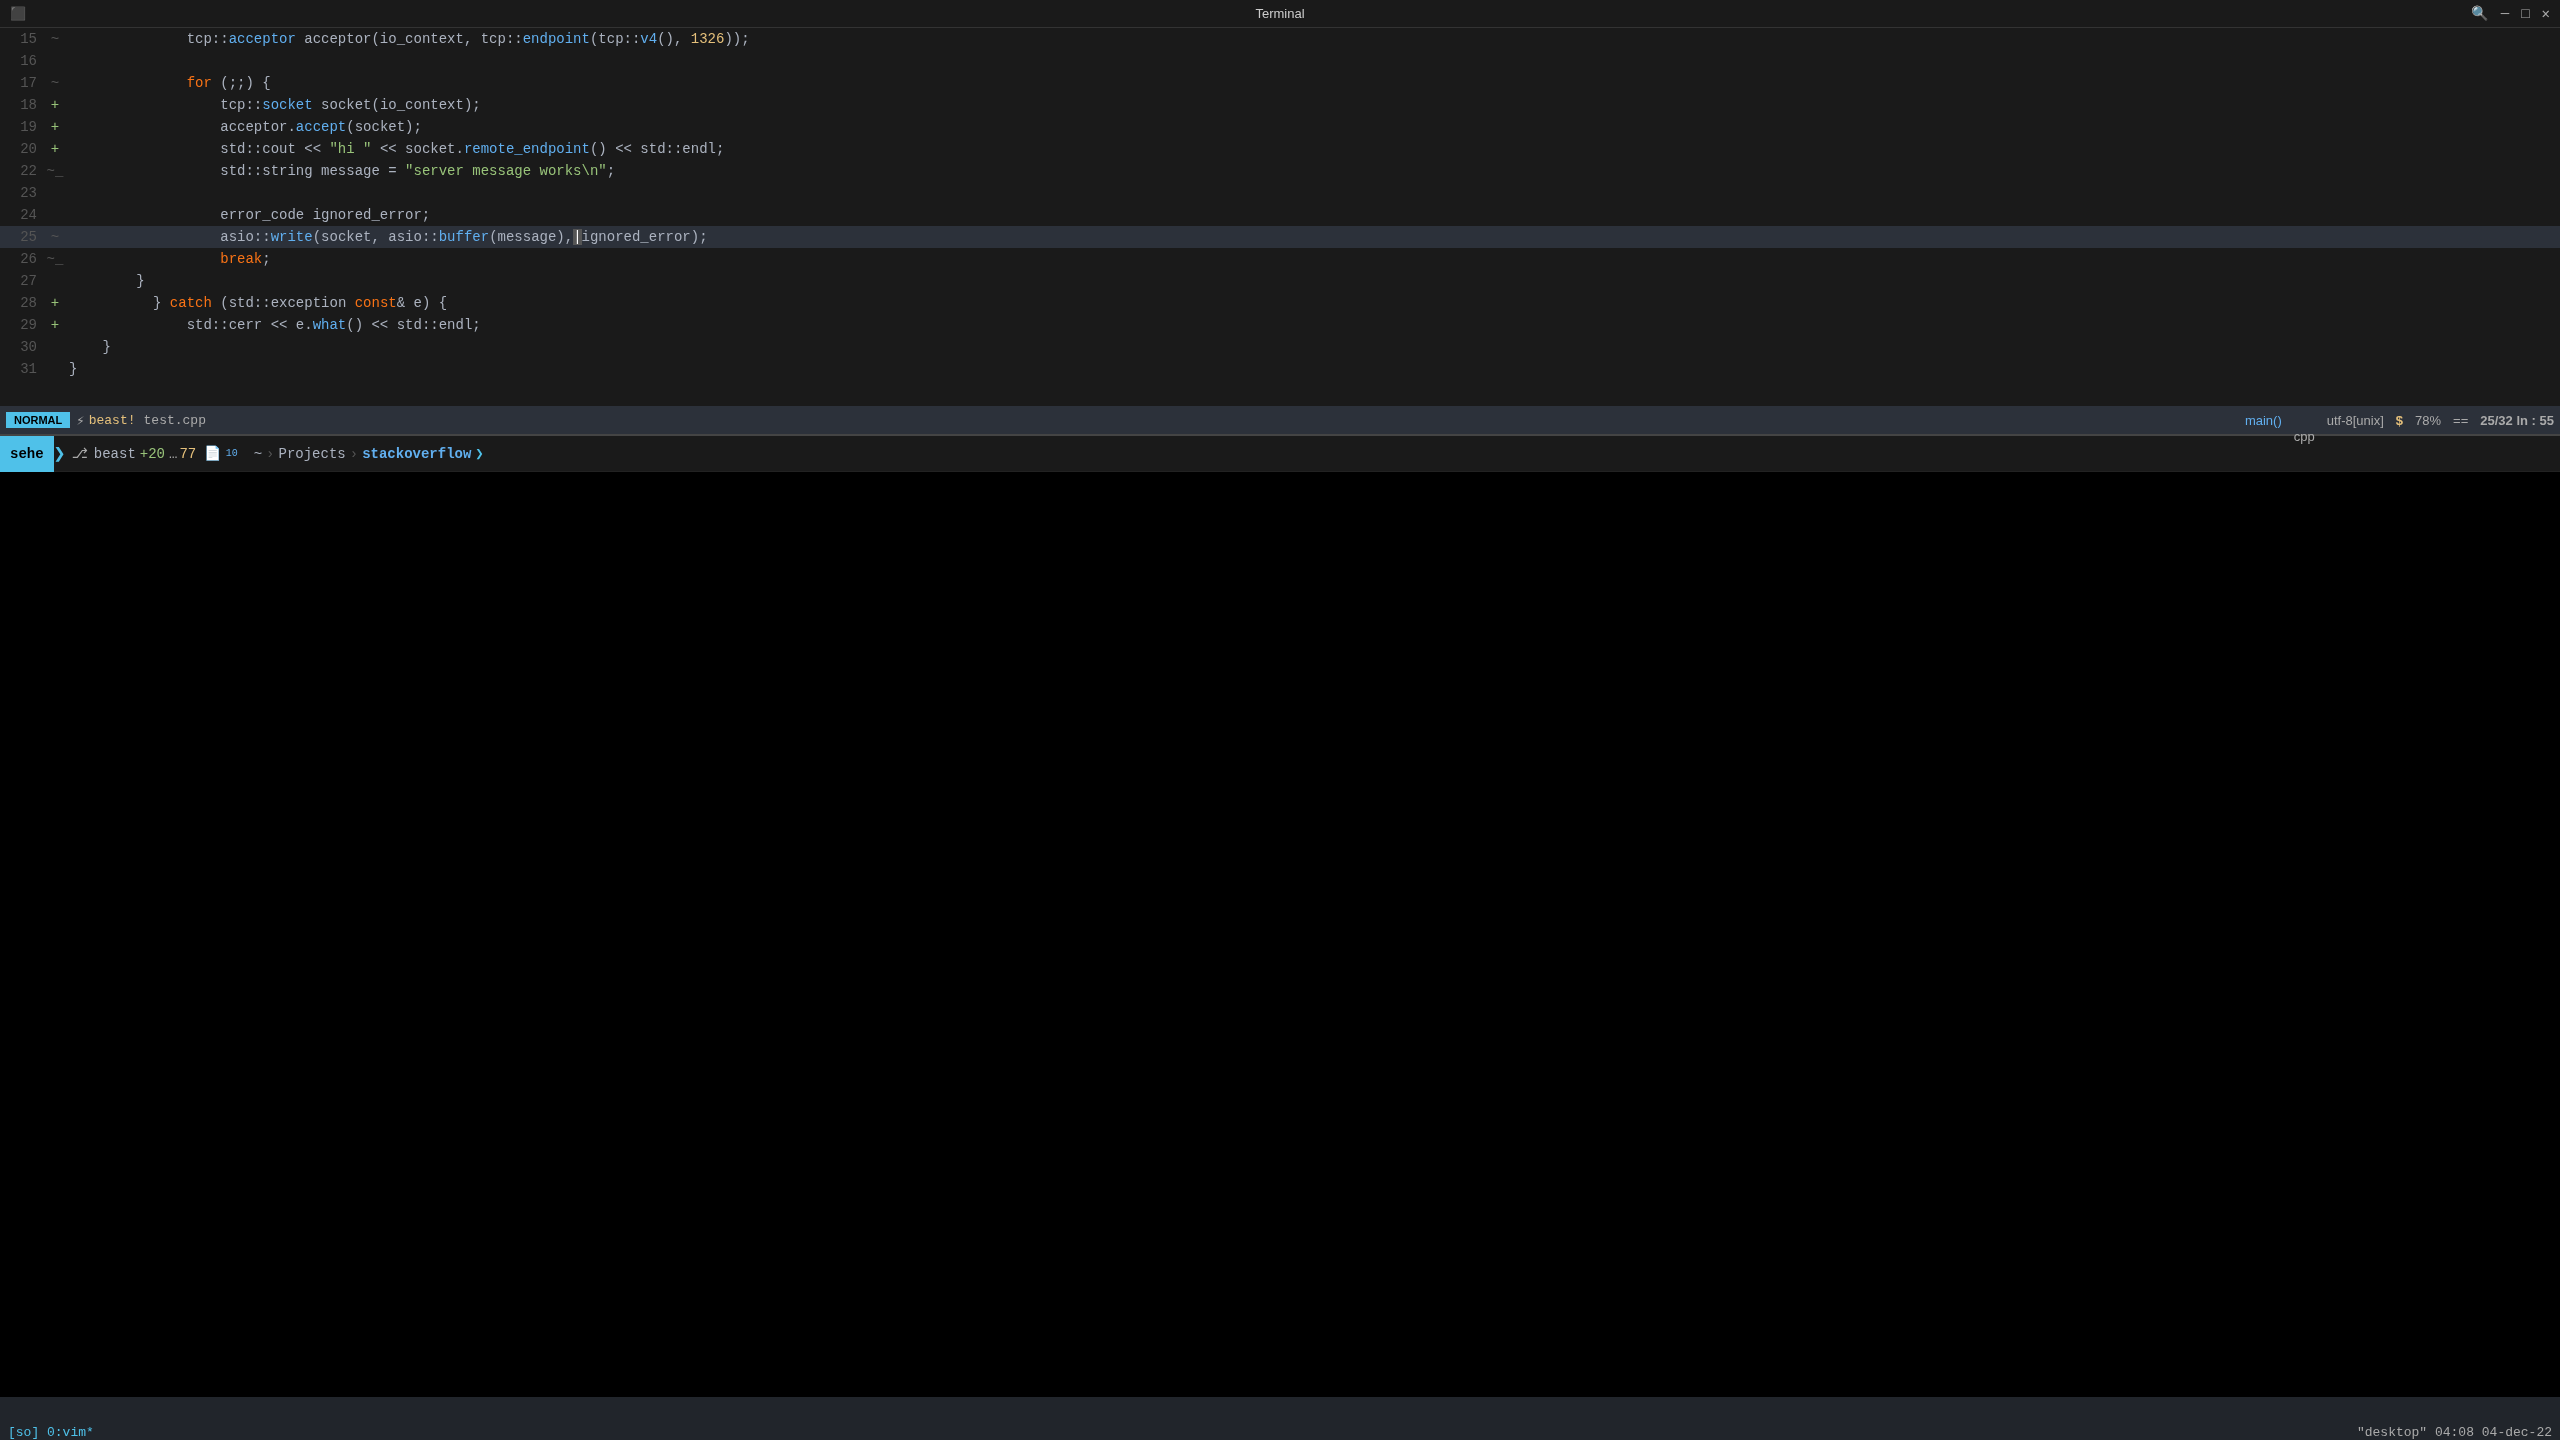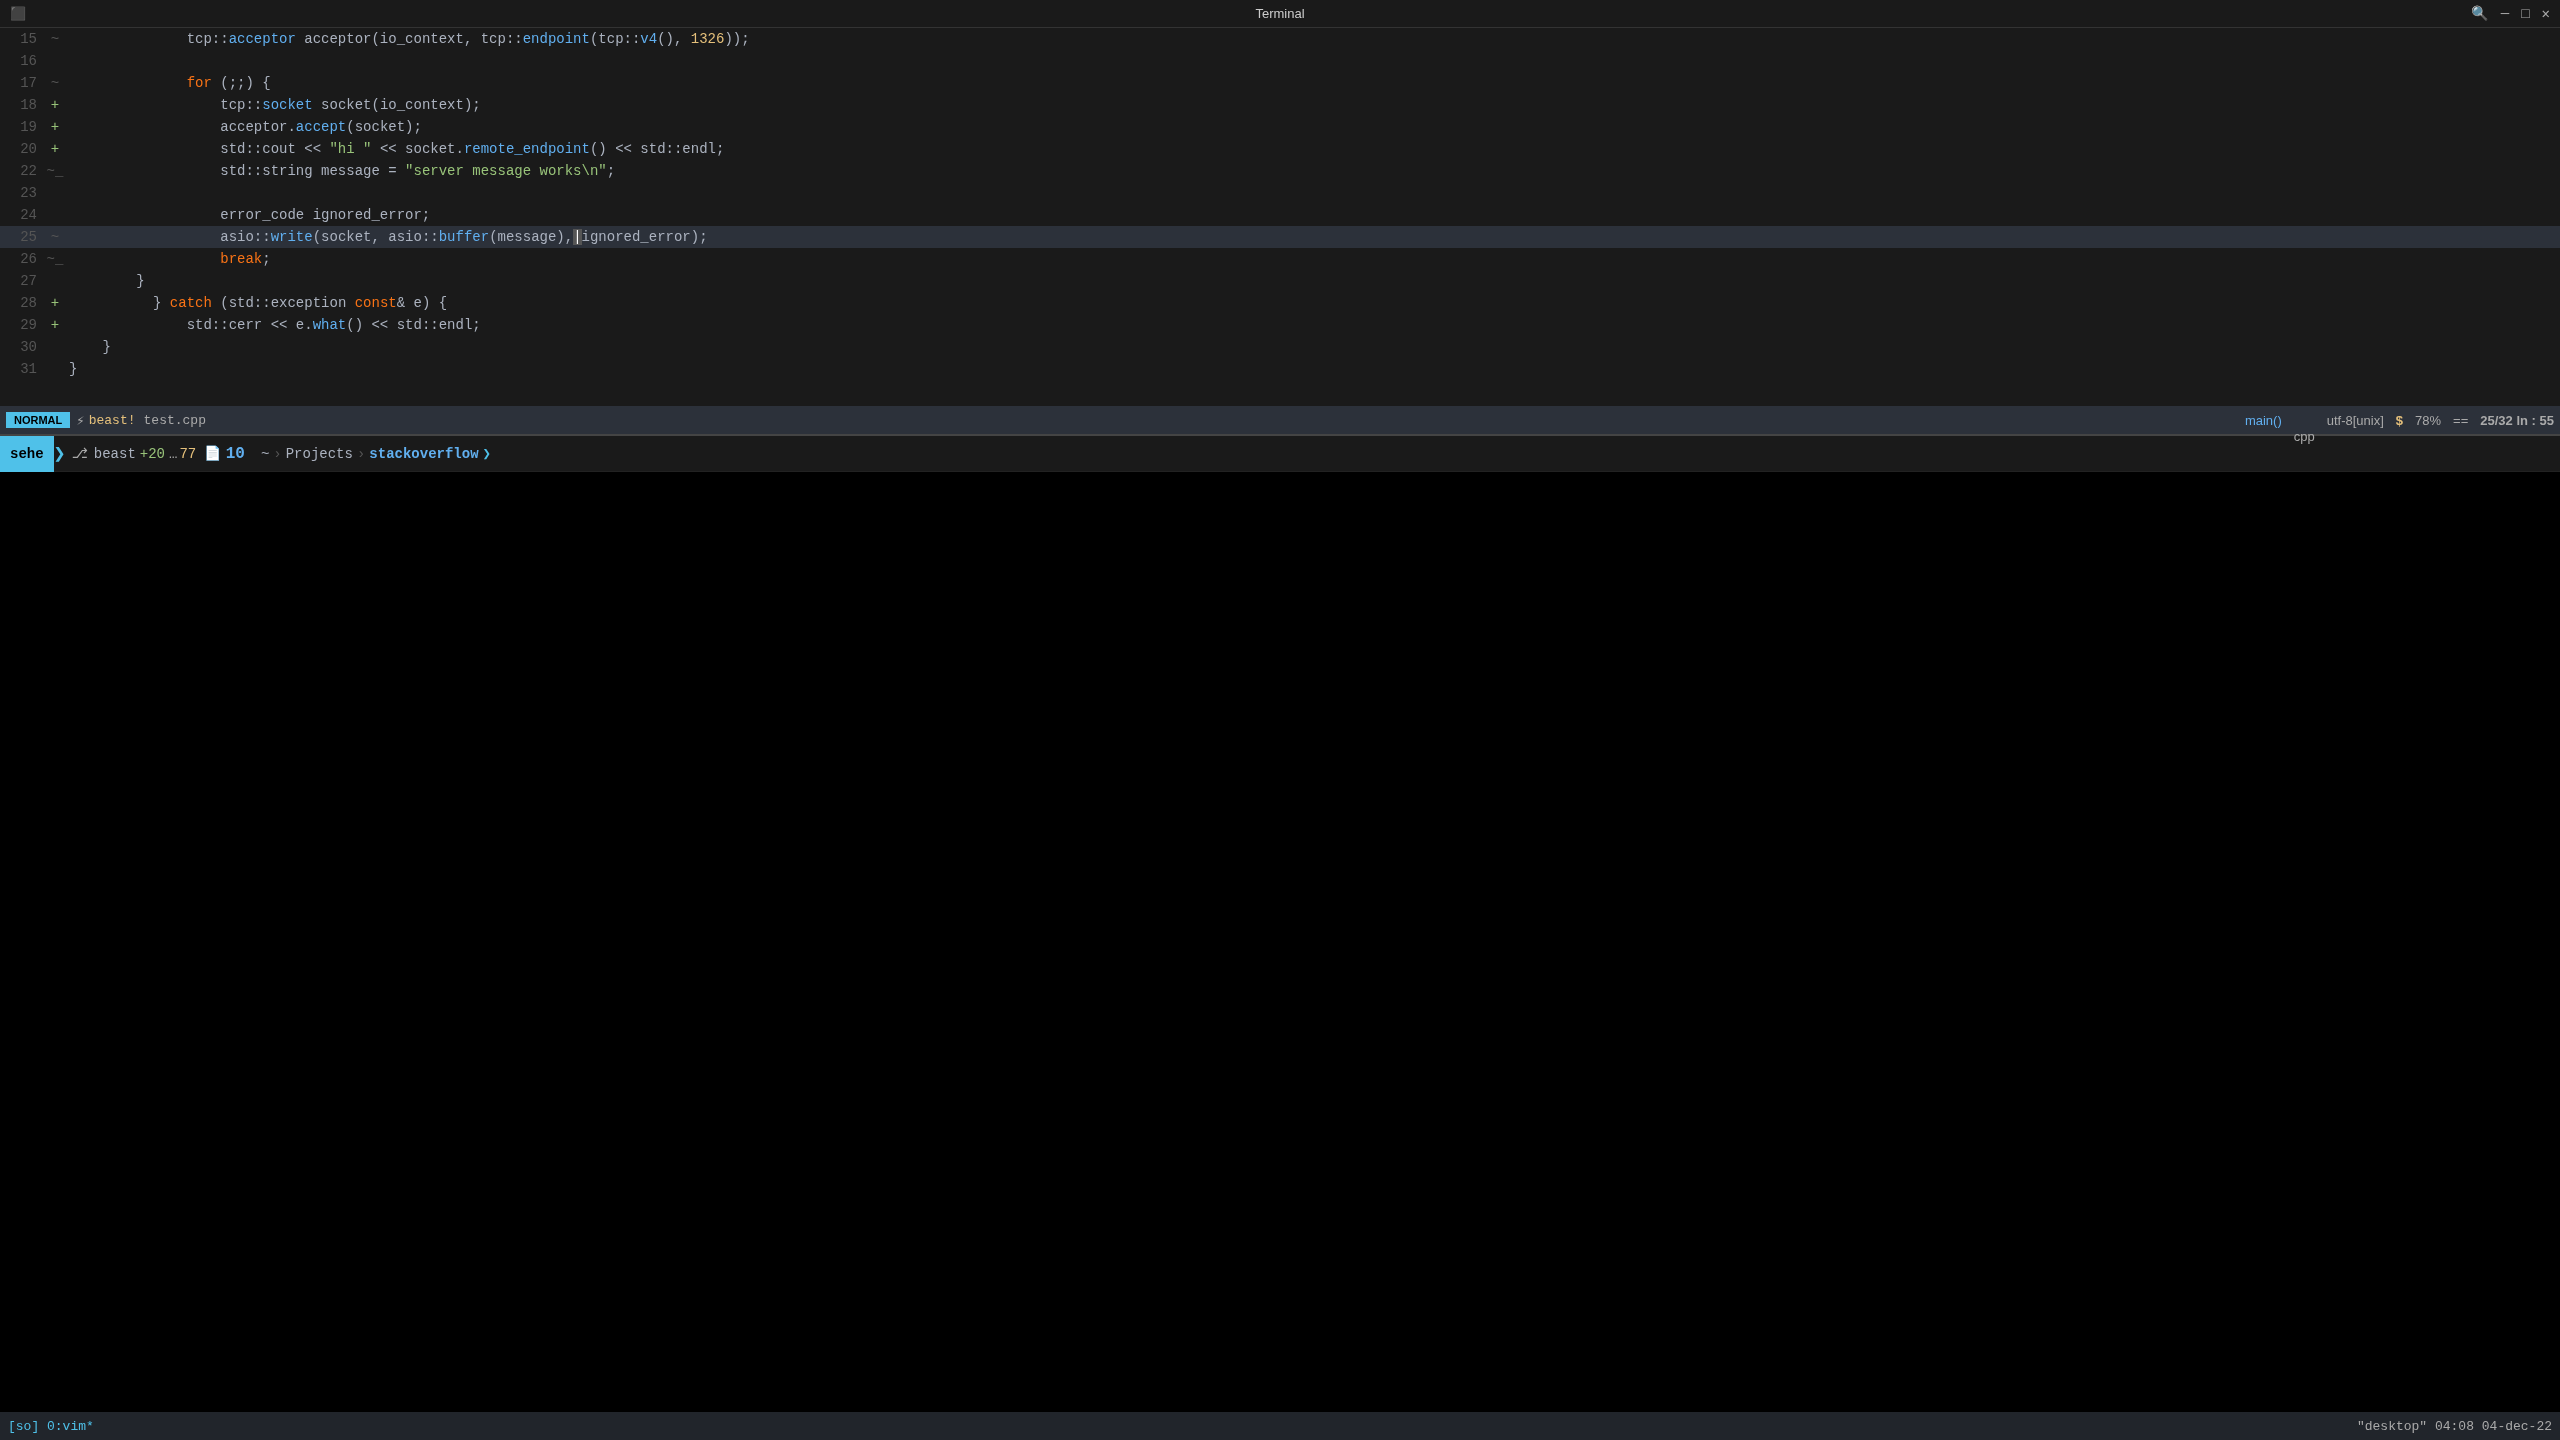--- a/index.html
+++ b/index.html
@@ -207,23 +207,22 @@
     }
 
     .term-changes {
       color: #e5c07b;
       font-size: 14px;
       margin-right: 4px;
     }
 
     .term-untracked {
       color: #61afef;
-      font-size: 16px;
+      font-size: 10px;
       margin-right: 8px;
-      font-weight: bold;
     }
 
     .term-path-sep {
       color: #aaa;
       font-size: 14px;
       margin: 0 4px;
     }
 
     .term-path-tilde {
       color: #abb2bf;
@@ -259,24 +258,24 @@
       flex: 1;
       height: calc(1440px - 28px - 380px - 28px - 2px - 36px - 28px);
     }
 
     
     .bottom-bar {
       position: fixed;
       bottom: 0;
       left: 0;
       right: 0;
-      height: 28px;
+      height: 43px;
       background: #21252b;
       display: flex;
-      align-items: center;
+      align-items: flex-end;
       padding: 0 8px;
       font-size: 13px;
       font-family: 'Courier New', monospace;
     }
 
     .bottom-left {
       color: #4fc1e9;
     }
 
     .bottom-right {

